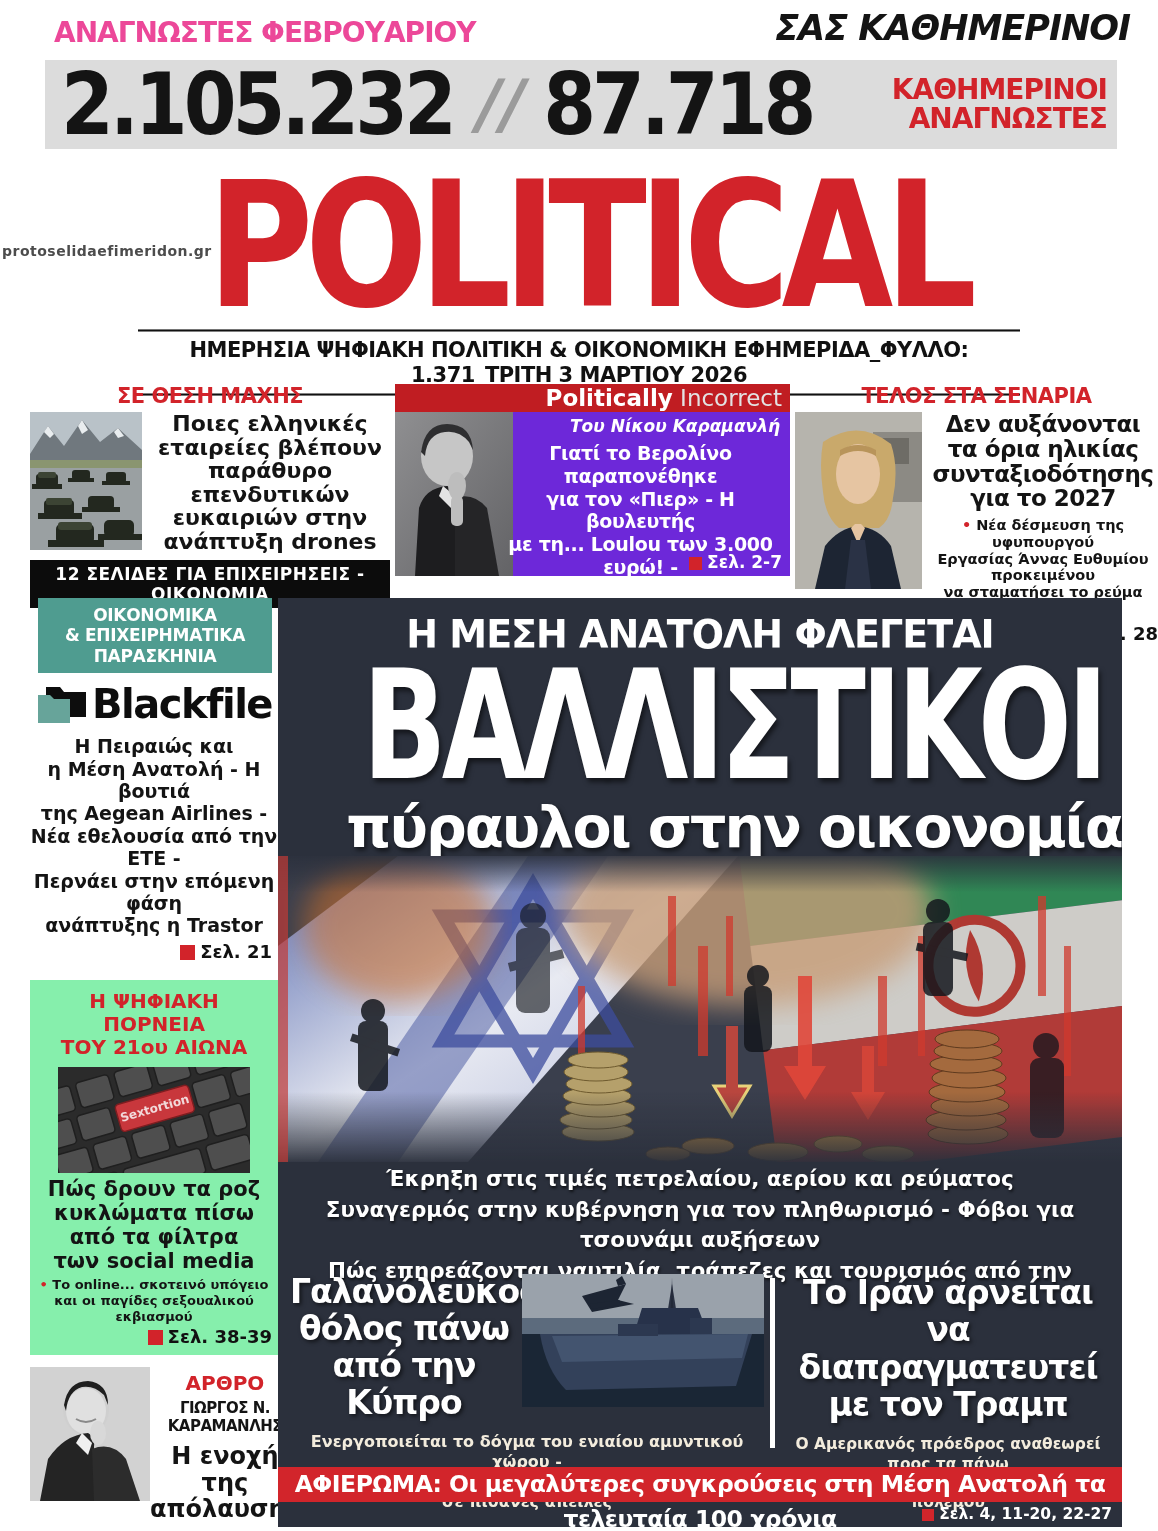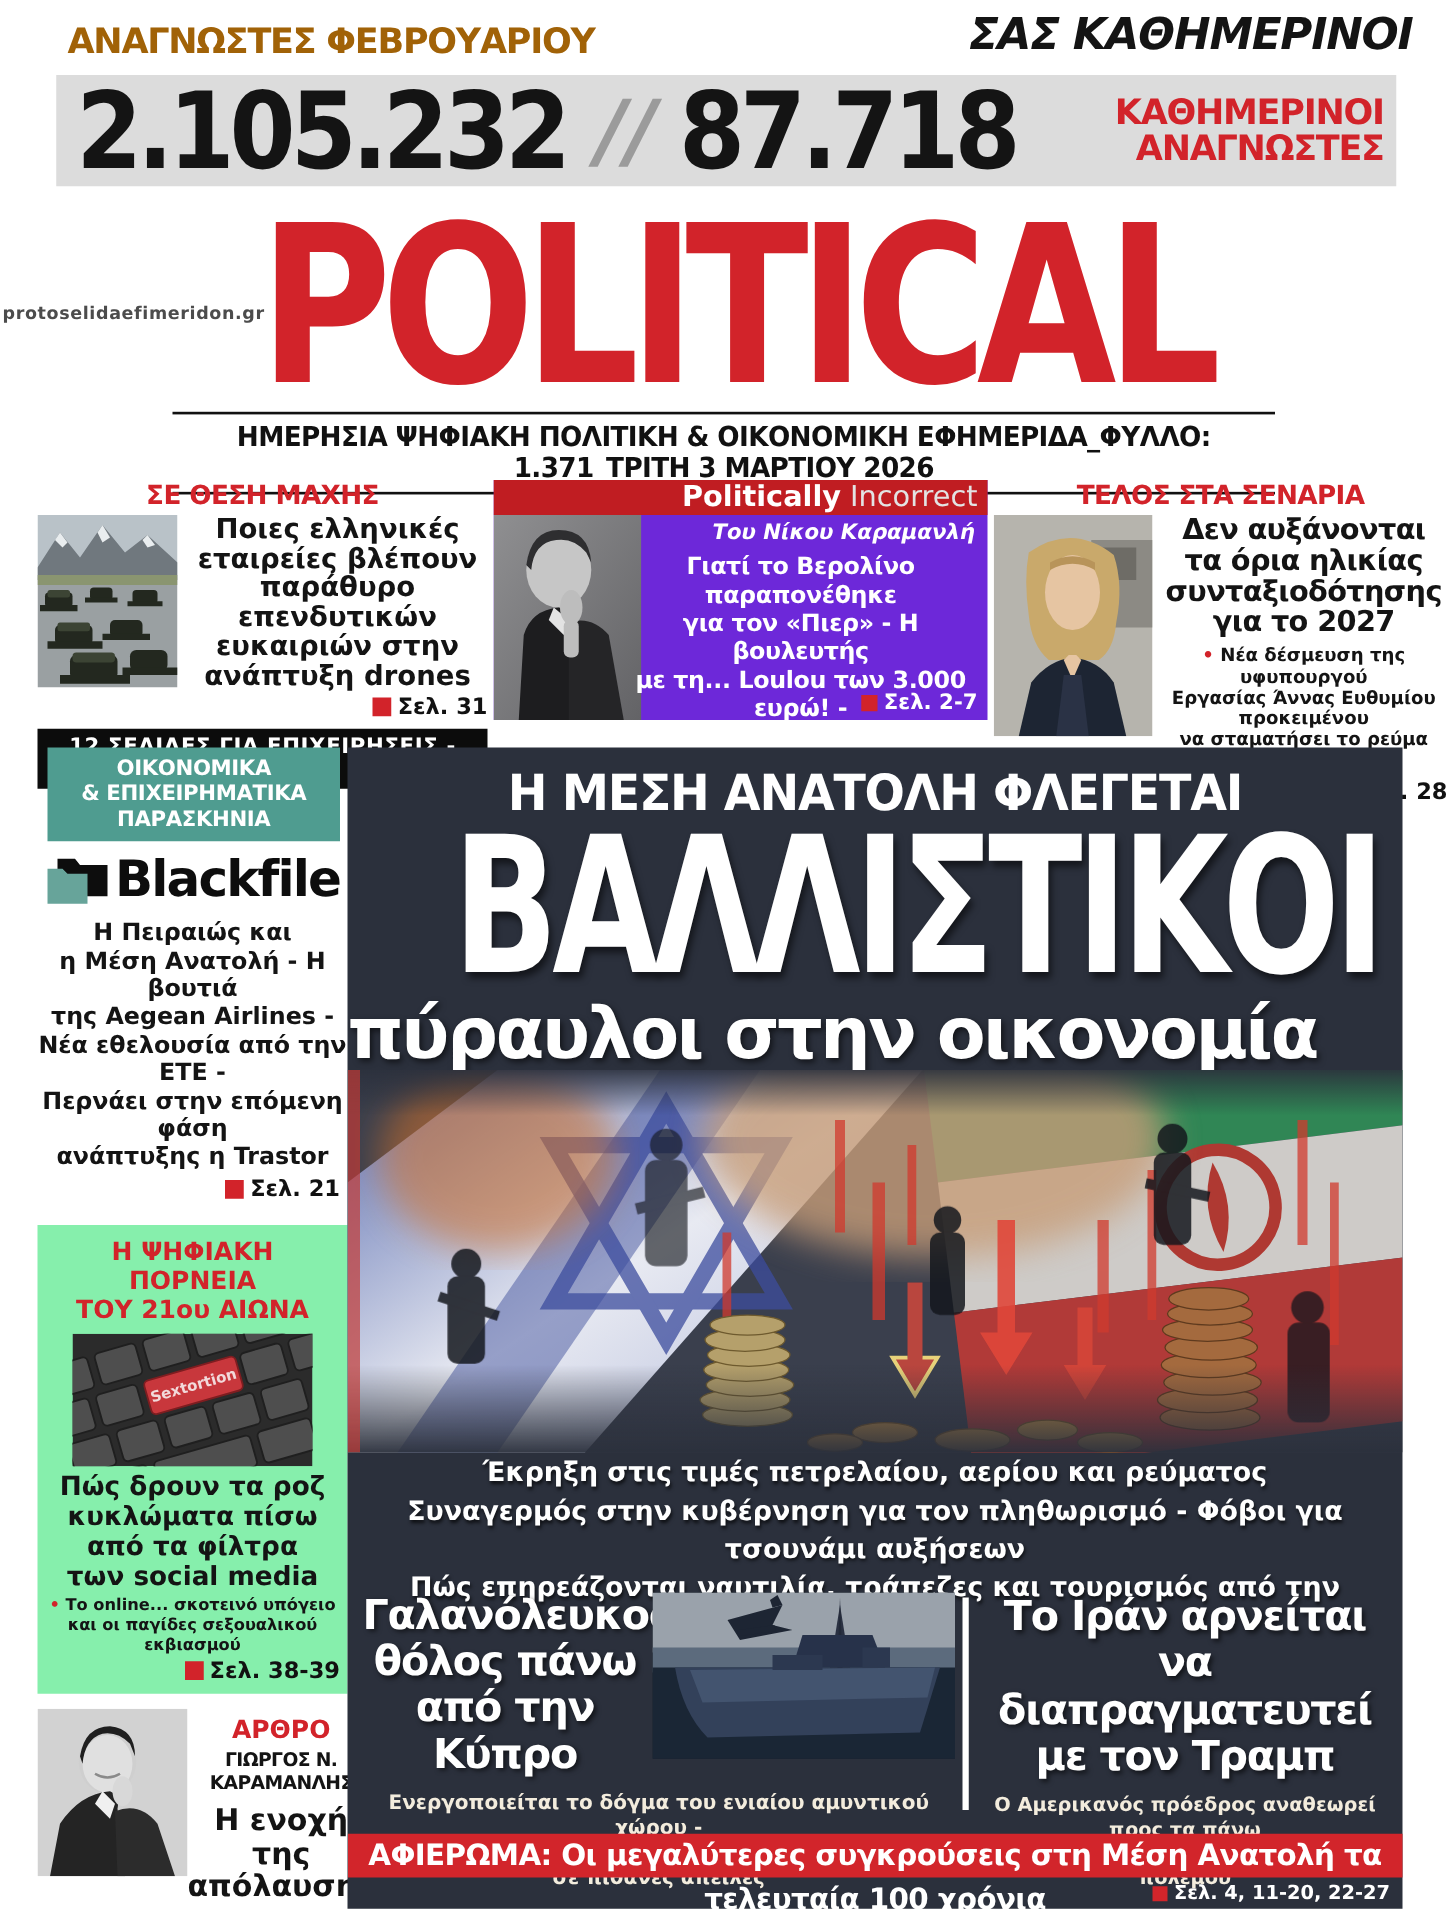--- a/index.html
+++ b/index.html
@@ -4,21 +4,21 @@
 <style>
   html,body{margin:0;padding:0;background:#fff;}
   body{font-family:"DejaVu Sans","Liberation Sans",sans-serif;}
   #page{position:relative;width:1158px;height:1531px;background:#fff;overflow:hidden;}
   .abs{position:absolute;}
   .ml{white-space:pre-line;}
   .sq{display:inline-block;width:15px;height:15px;background:#d2232a;vertical-align:-2px;margin-right:5px;}
   .pageref{font-weight:bold;font-size:18px;color:#111;}
 
   
-  .readers-label{left:54px;top:16px;font-size:28px;font-weight:bold;color:#a16207;letter-spacing:-1px;}
+  .readers-label{left:54px;top:16px;font-size:28px;font-weight:bold;color:#ec4899;letter-spacing:-1px;}
   .thanks{right:28px;top:8px;font-size:35px;font-weight:bold;font-style:italic;color:#141414;letter-spacing:-1px;}
   .graybar{left:45px;top:60px;width:1072px;height:89px;background:#dcdcdc;display:flex;align-items:center;}
   .bignum{font-size:76px;font-weight:bold;color:#141414;letter-spacing:-4px;transform:scaleY(1.12);}
   .slashes{font-size:66px;font-style:italic;color:#9b9b9b;margin:0 18px 0 24px;font-weight:bold;}
   .dailybox{margin-left:24px;text-align:right;flex:1;padding-right:10px;line-height:1.02;
             font-size:28px;font-weight:bold;color:#d2232a;letter-spacing:-1px;}
 
   
   .watermark{left:2px;top:243px;font-size:14px;font-weight:bold;color:#4c4c4c;letter-spacing:0.5px;}
   .mast-title{left:118px;top:158px;width:940px;font-size:172px;font-weight:bold;color:#d2232a;
@@ -80,21 +80,21 @@
   .arthro-head{font-size:24px;font-weight:bold;color:#141414;margin-top:8px;line-height:1.1;}
 
   
   .main{left:278px;top:598px;width:844px;height:929px;background:#2b303c;overflow:hidden;}
   .main-kicker{position:absolute;left:0;top:14px;width:100%;color:#fff;font-weight:bold;font-size:38px;
                text-align:center;letter-spacing:-1px;transform:scaleY(1.05);}
   .main-title{position:absolute;left:0;top:52px;width:100%;color:#fff;font-weight:bold;font-size:138px;
               line-height:1;text-align:center;letter-spacing:-6px;transform:scale(0.8,1.1);transform-origin:center top;
               text-shadow:3px 4px 6px rgba(0,0,0,0.55);}
   .main-sub{position:absolute;left:0;top:196px;width:100%;color:#fff;font-weight:bold;font-size:57px;
-            text-align:left;letter-spacing:-2px;text-shadow:2px 3px 5px rgba(0,0,0,0.6);}
+            text-align:right;letter-spacing:-2px;text-shadow:2px 3px 5px rgba(0,0,0,0.6);}
   .collage{position:absolute;left:0;top:258px;width:844px;height:306px;}
   .main-decks{position:absolute;left:0;top:566px;width:100%;color:#fff;font-weight:bold;font-size:21.5px;
               text-align:center;line-height:1.43;text-shadow:1px 2px 3px rgba(0,0,0,0.7);}
   .substory-l{position:absolute;left:12px;top:676px;width:474px;}
   .substory-l-row{display:flex;}
   .cyprus-head{width:228px;flex:0 0 228px;color:#fff;font-weight:bold;font-size:33px;line-height:1.12;
                text-align:center;letter-spacing:-1px;text-shadow:2px 2px 4px rgba(0,0,0,0.6);}
   .ship-img{width:242px;height:133px;margin-left:4px;}
   .cyprus-deck{margin-top:10px;color:#f3ecdd;font-weight:bold;font-size:16px;text-align:center;line-height:1.25;}
   .vdivider{position:absolute;left:492px;top:680px;width:5px;height:170px;background:#fff;}
@@ -157,23 +157,20 @@
           <rect x="8" y="60" width="18" height="6" rx="2"></rect>
           <rect x="16" y="86" width="26" height="7" rx="2"></rect>
           <rect x="28" y="110" width="34" height="8" rx="3"></rect>
         </g>
       </svg>
       <div class="drones-head ml">Ποιες ελληνικές
 εταιρείες βλέπουν
 παράθυρο επενδυτικών
 ευκαιριών στην
 ανάπτυξη drones</div>
-    </div>
-    <div class="drones-page">
-      <span class="sq"></span><span class="pageref">Σελ. 31</span>
     </div>
     <div class="blackbar">12 ΣΕΛΙΔΕΣ ΓΙΑ ΕΠΙΧΕΙΡΗΣΕΙΣ - ΟΙΚΟΝΟΜΙΑ</div>
   </div>
 
   <div class="abs pi-box">
     <div class="pi-redbar">
       <span class="pi-brand-b">Politically</span><span class="pi-brand-l"> Incorrect</span>
     </div>
     <svg class="pi-photo" viewBox="0 0 118 164" preserveAspectRatio="none">
       <rect width="118" height="164" fill="#7d7d7f"></rect>

